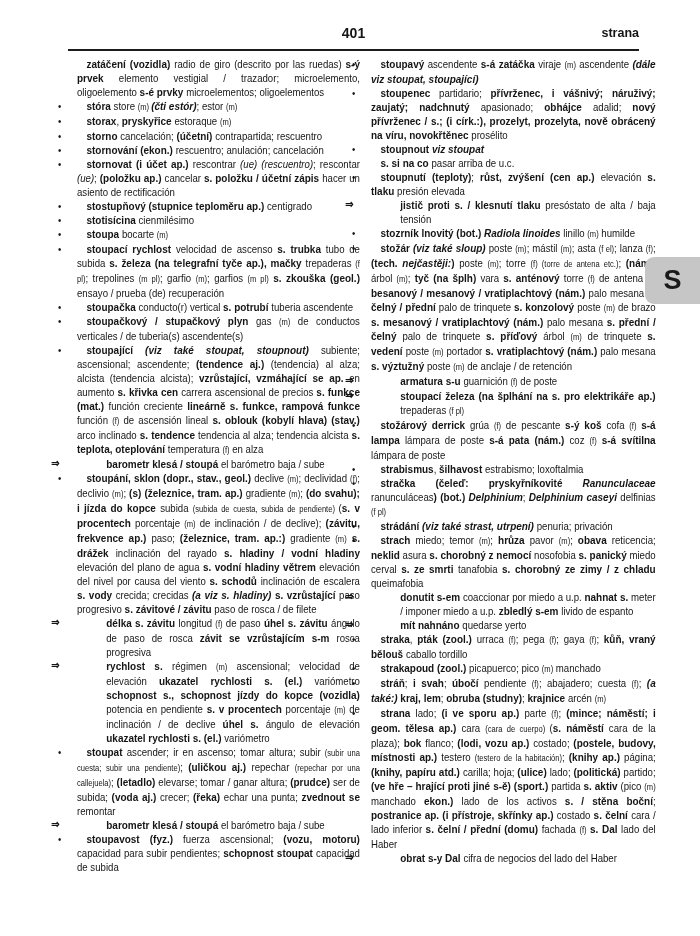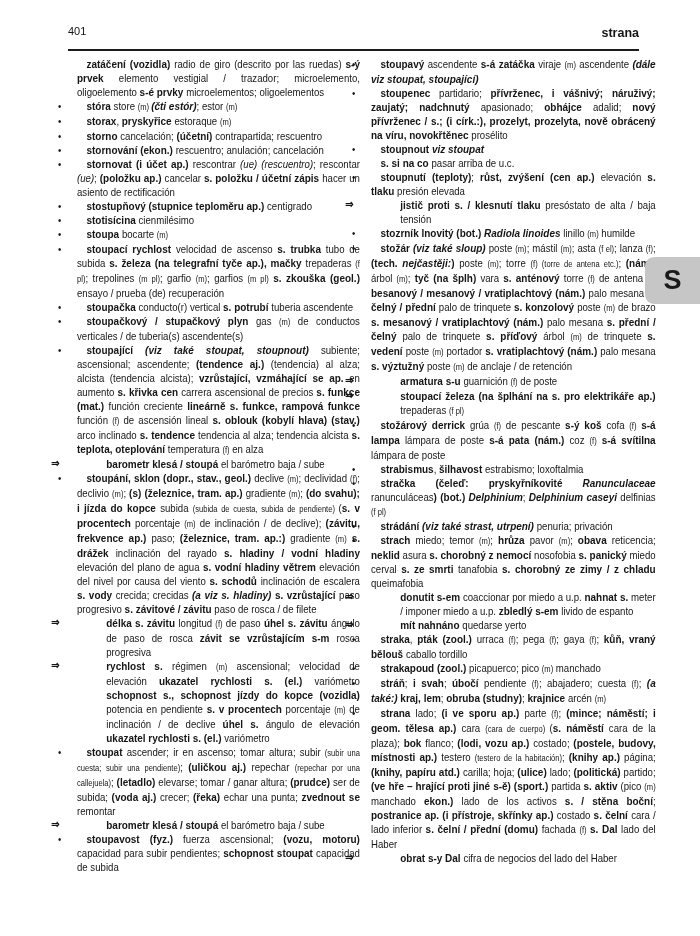--- a/index.html
+++ b/index.html
@@ -4,21 +4,21 @@
 <style>
   html,body{margin:0;padding:0;}
   body{
     width:700px;height:936px;position:relative;overflow:hidden;
     background:#ffffff;color:#151515;
     font-family:"Liberation Sans",sans-serif;
   }
   .page{position:absolute;inset:0;}
   .page-number{
     position:absolute;top:25px;left:68px;width:571px;
-    text-align:left;font-weight:normal;font-size:11px;
+    text-align:center;font-weight:bold;font-size:14px;
   }
   .page-label{
     position:absolute;top:26px;right:61px;
     font-weight:bold;font-size:12.5px;
   }
   .header-rule{
     position:absolute;top:49px;left:68px;width:571px;height:2px;
     background:#1c1c1c;
   }
   .col{

